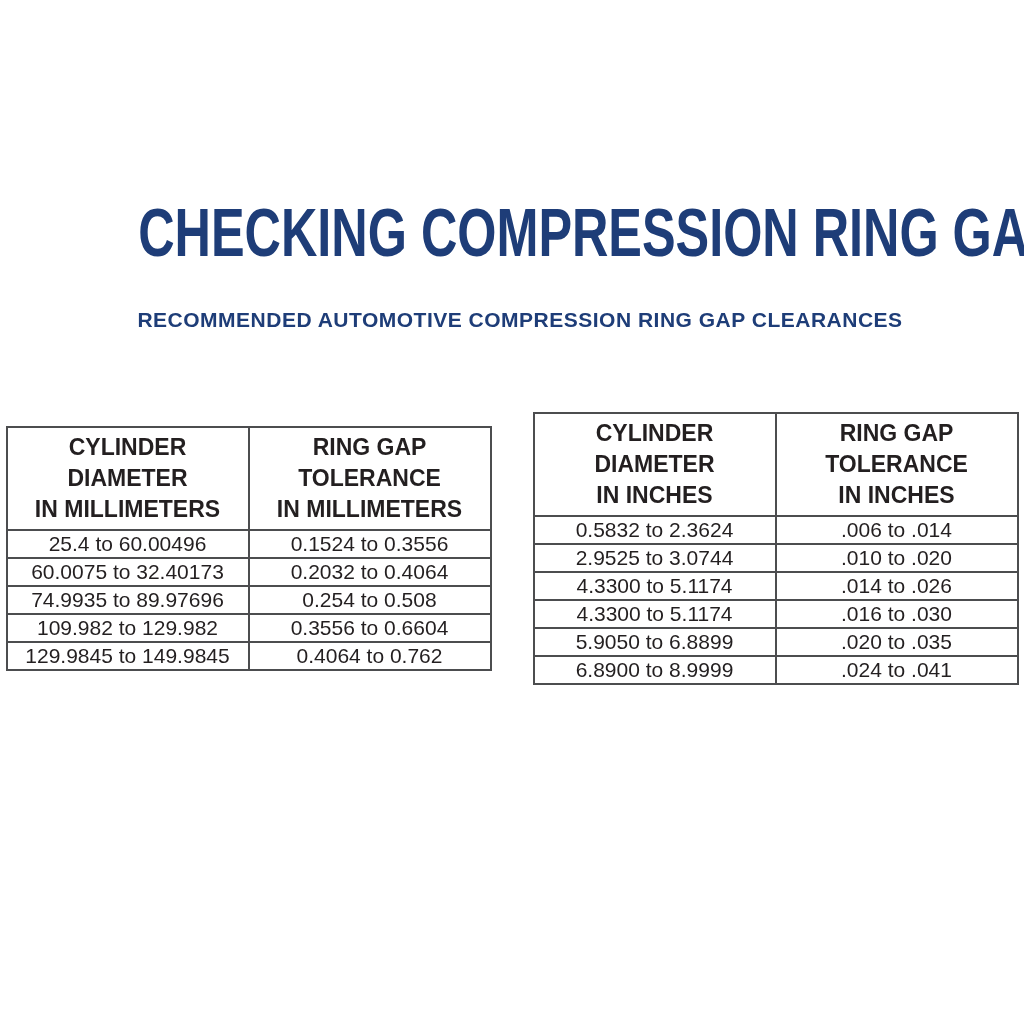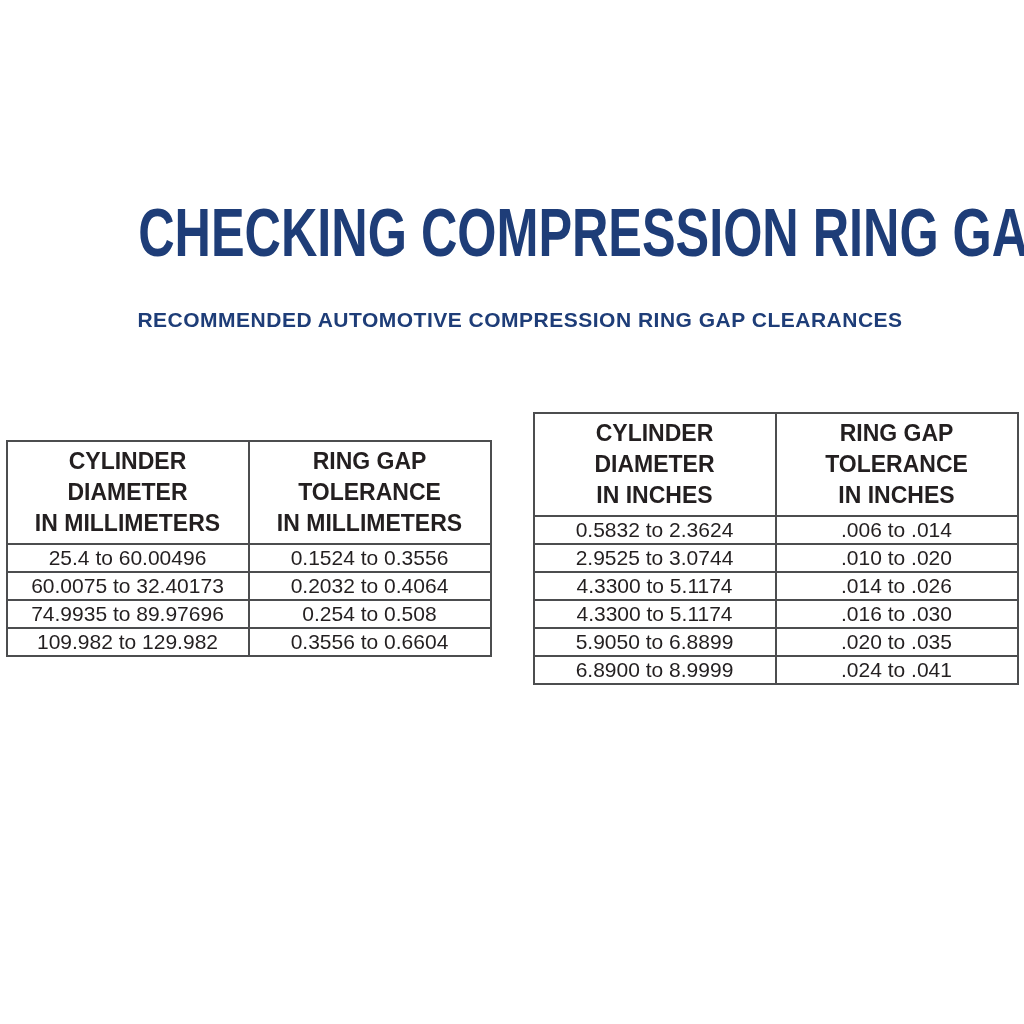--- a/index.html
+++ b/index.html
@@ -108,20 +108,24 @@
             <td>0.2032 to 0.4064</td>
           </tr>
           <tr>
             <td>74.9935 to 89.97696</td>
             <td>0.254 to 0.508</td>
           </tr>
           <tr>
             <td>109.982 to 129.982</td>
             <td>0.3556 to 0.6604</td>
           </tr>
+          <tr>
+            <td>129.9845 to 149.9845</td>
+            <td>0.4064 to 0.762</td>
+          </tr>
         </tbody>
       </table>
       <table class="gap-table">
         <thead>
           <tr>
             <th>
               <div>CYLINDER</div>
               <div>DIAMETER</div>
               <div>IN INCHES</div>
             </th>

